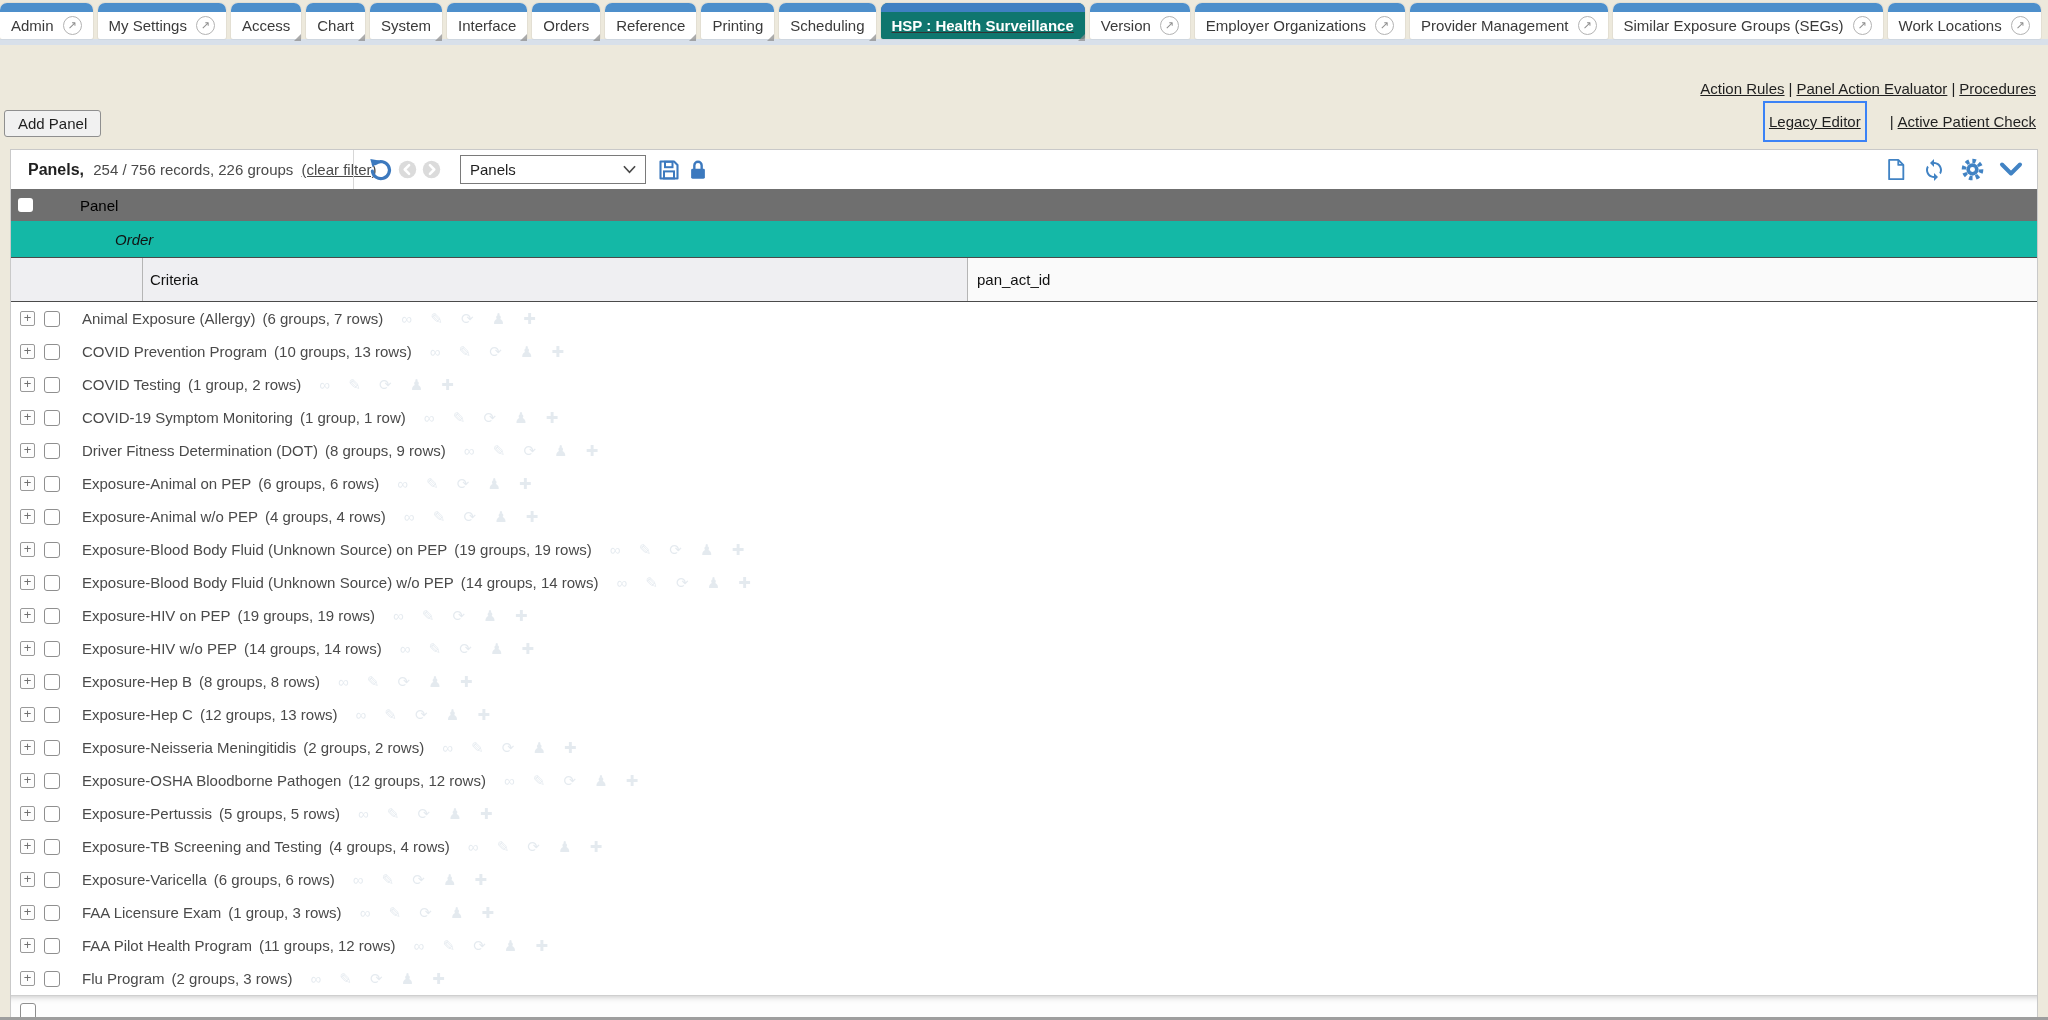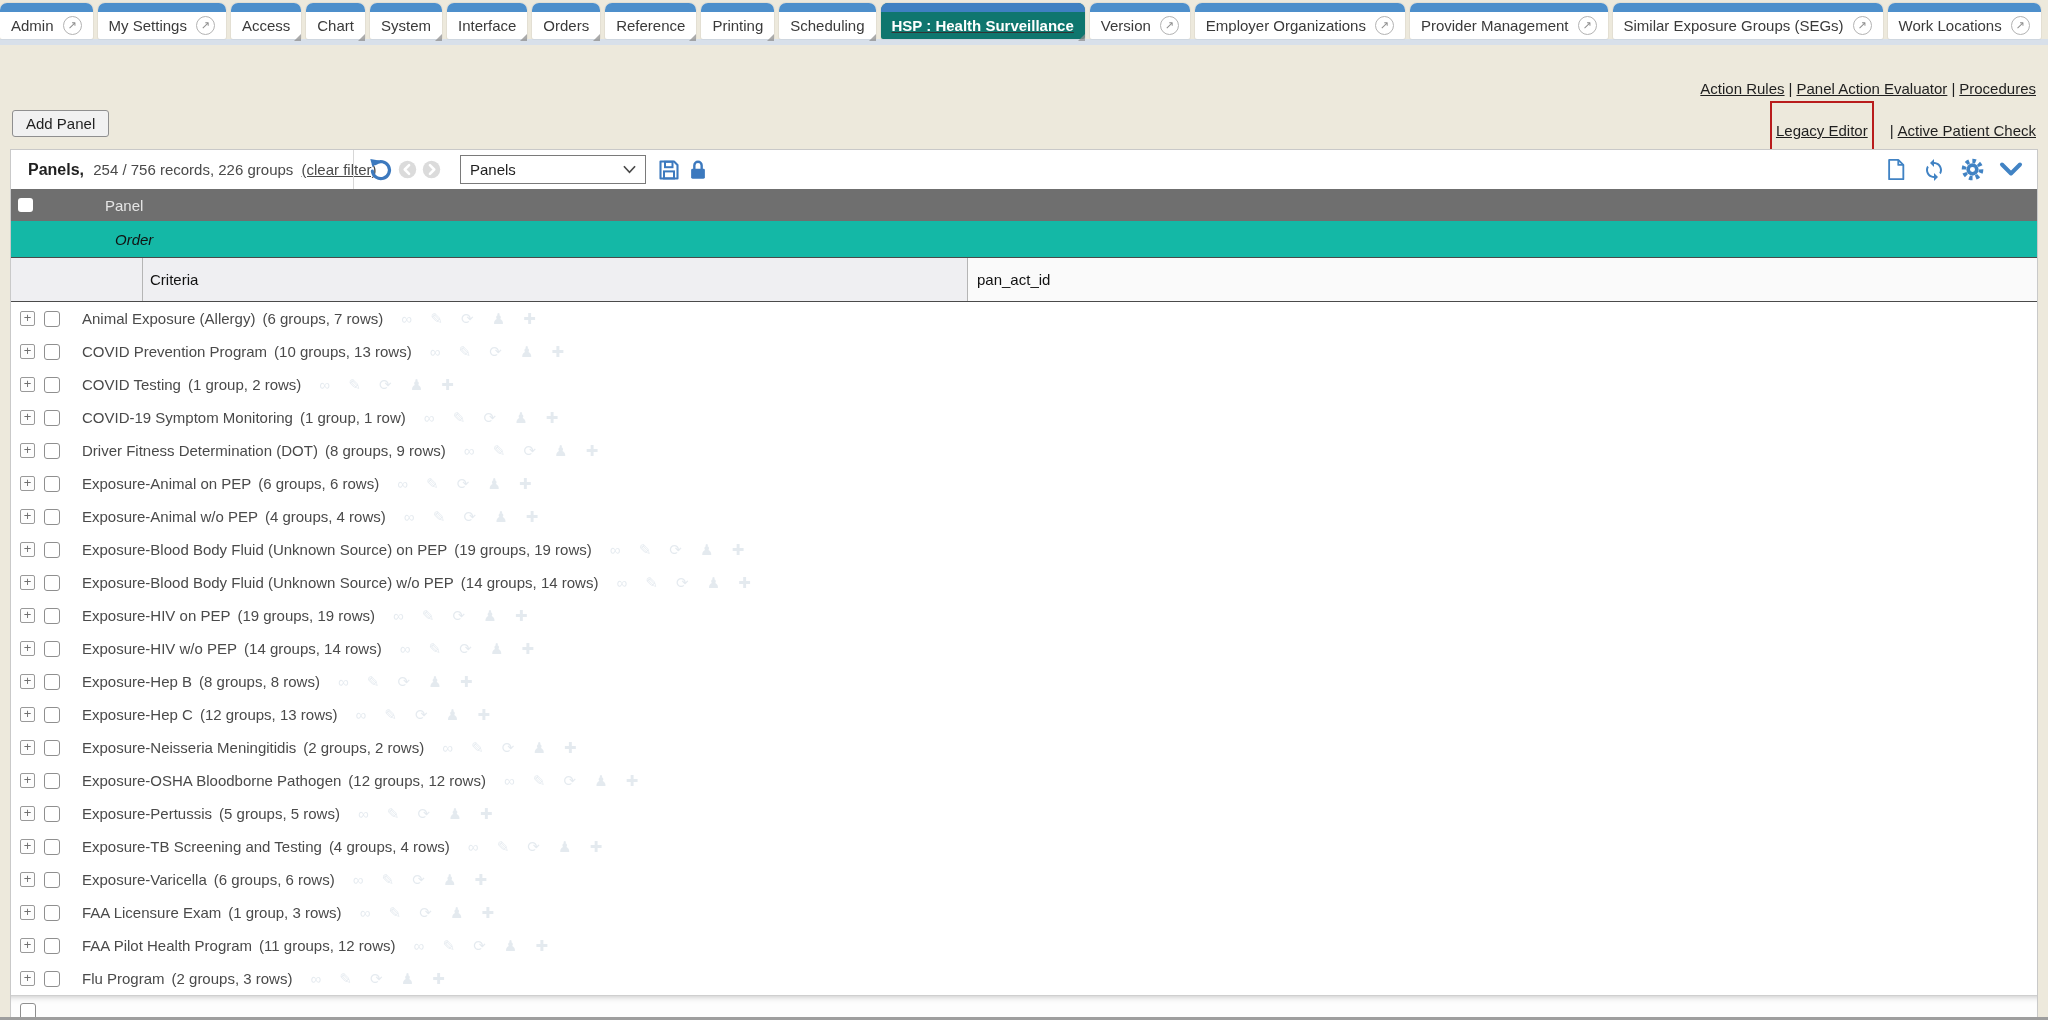--- a/index.html
+++ b/index.html
@@ -42,26 +42,26 @@
   
   .links-area{
     position:absolute; top:76px; right:12px; text-align:right; line-height:25px;
   }
   .links-row{ display:block; }
   .page-link{
     color:#1f1f1f; text-decoration:underline; cursor:pointer; font-size:15px;
   }
   .link-sep{ color:#1f1f1f; margin:0 4px; }
   .focus-ring{
-    display:inline-block; border:2px solid #b91c1c; padding:15px 4px; margin-right:12px;
+    display:inline-block; border:2px solid #3b82f6; padding:6px 4px; margin-right:19px;
   }
 
   
   .add-panel-btn{
-    position:absolute; top:110px; left:12px; font-size:15px; color:#1f1f1f;
+    position:absolute; top:110px; left:4px; font-size:15px; color:#1f1f1f;
     background:#f1f1f1; border:1px solid #8f8f8f; border-radius:3px;
     padding:4px 13px; cursor:pointer;
   }
 
   
   .main-panel{
     position:absolute; top:149px; left:10px; right:10px; bottom:0;
     background:#fff; border:1px solid #c9c9c9; border-bottom:none;
     display:flex; flex-direction:column;
   }
@@ -86,21 +86,21 @@
   .toolbar-spacer{ flex:1; }
   .right-icons{ display:flex; align-items:center; gap:15px; padding-right:14px; }
 
   
   .panel-header-row{
     height:32px; background:#6F6F6F; display:flex; align-items:center; flex:none;
   }
   .select-all-box{
     width:15px; height:14px; background:#fff; border-radius:3px; margin-left:7px; cursor:pointer;
   }
-  .panel-header-label{ color:#e5e5e5; font-size:15px; margin-left:72px; }
+  .panel-header-label{ color:#000000; font-size:15px; margin-left:47px; }
   .order-row{
     height:36px; background:#14b8a6; display:flex; align-items:center; flex:none;
     padding-left:104px; font-size:15px; color:#111;font-style:italic;
   }
   .criteria-row{
     height:45px; background:#EFEFF2; flex:none;
     border-top:1px solid #4a4a4a; border-bottom:1px solid #4a4a4a;
     display:flex; align-items:stretch; font-size:15px; color:#111;
   }
   .criteria-spacer{ width:132px; border-right:1px solid #b5b5b5; }

